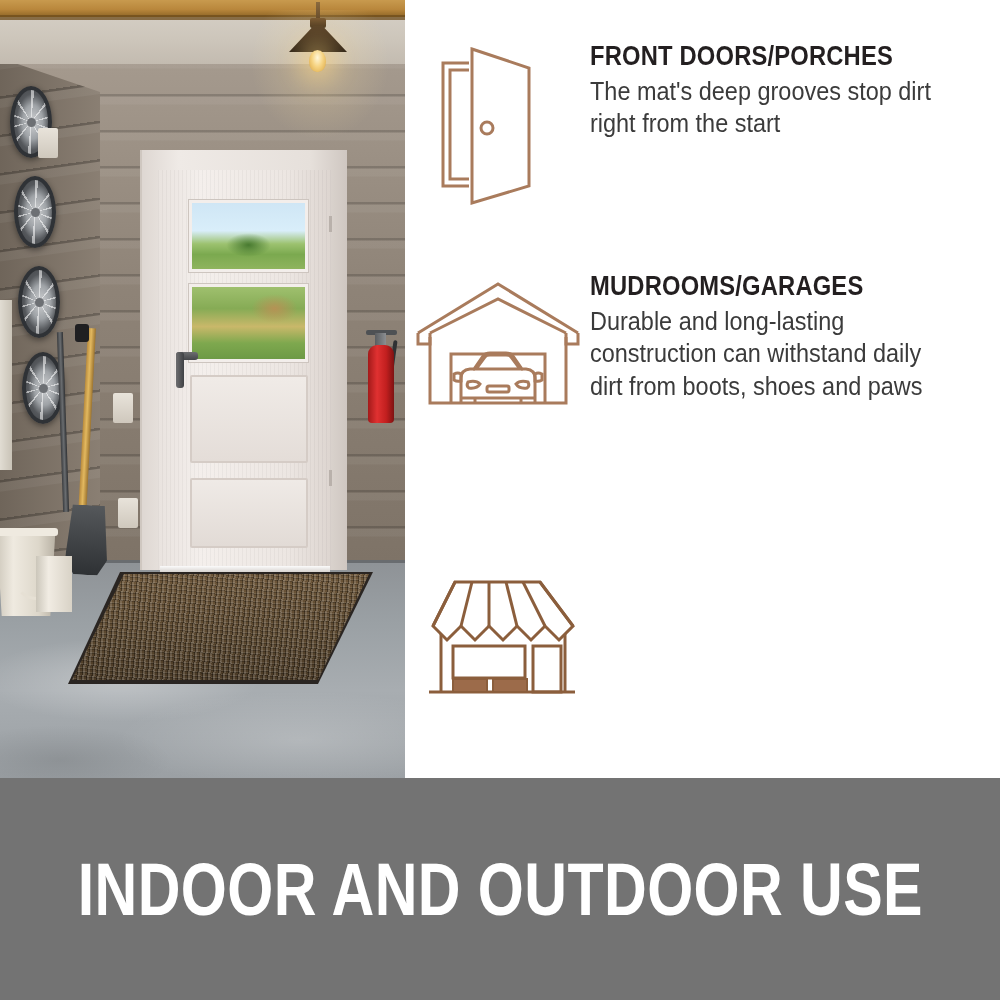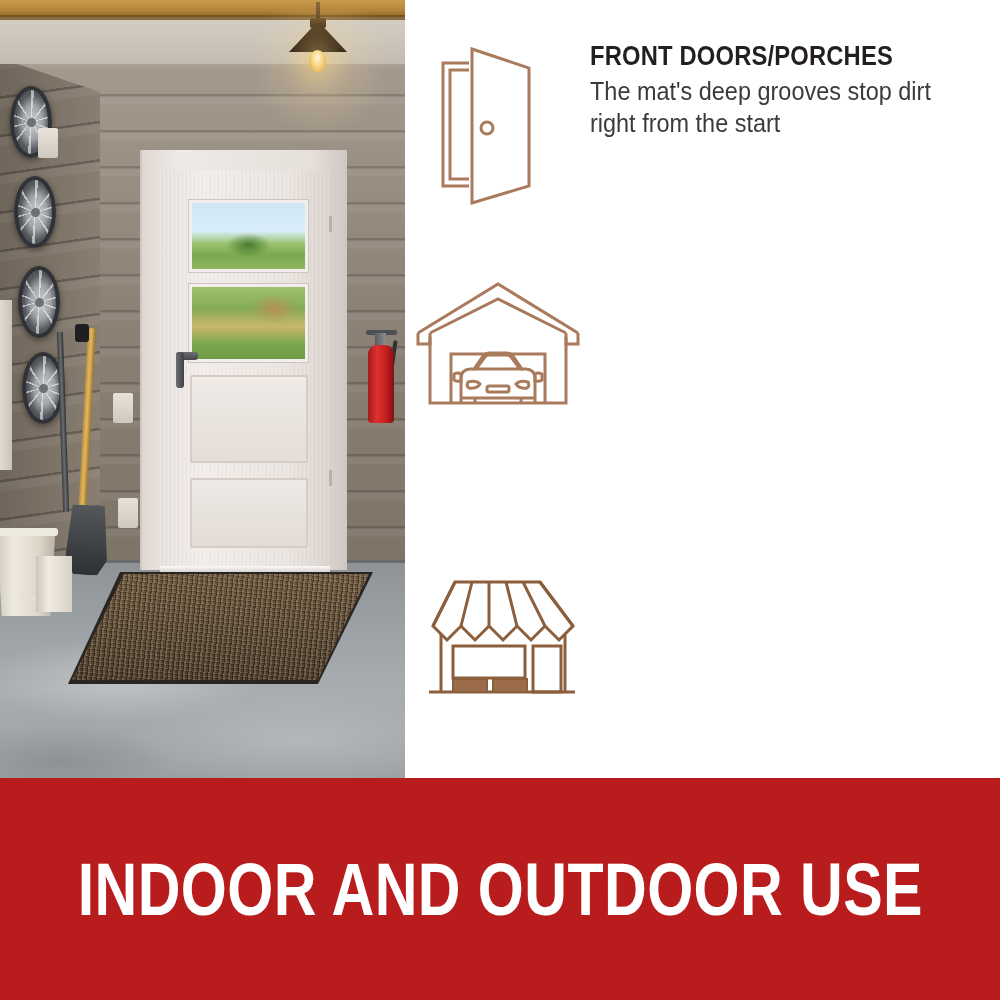--- a/index.html
+++ b/index.html
@@ -298,21 +298,21 @@
     color:#3b3b3b;
     transform:scaleX(.92); transform-origin:left top;
   }
   .f1 { top:42px; }
   .f2 { top:272px; }
   .f3 { top:570px; }
 
   
   .banner {
     position:absolute; left:0; top:778px; width:1000px; height:222px;
-    background:#b91c1c; display:flex; align-items:center; justify-content:center;text-align:right;
+    background:#737373; display:flex; align-items:center; justify-content:center;text-align:right;
   }
   .banner-text {
     color:#ffffff; font-family:"Liberation Sans", sans-serif;
     font-weight:700; font-size:74px; letter-spacing:.5px;
     transform:scaleX(.8); transform-origin:center;
     white-space:nowrap;
   }
 </style>
 </head>
 <body>
@@ -442,20 +442,24 @@
               <rect x="74" y="110" width="22" height="6" rx="2"></rect>
 
               <path d="M48 122 L48 127"></path>
               <path d="M62 122 L62 127"></path>
               <path d="M108 122 L108 127"></path>
               <path d="M122 122 L122 127"></path>
               <path d="M48 122 L122 122"></path>
             </g>
           </svg>
         </div>
+        <div class="feat-text">
+          <div class="feat-title">MUDROOMS/GARAGES</div>
+          <div class="feat-desc">Durable and long-lasting construction can withstand daily dirt from boots, shoes and paws</div>
+        </div>
       </div>
 
       <div class="feature f3">
         <div class="feat-icon">
           <svg width="165" height="130" viewBox="0 0 165 130">
             <g fill="none" stroke="#8b5e3c" stroke-width="3" stroke-linejoin="miter">
 
               <path d="M40 8 L125 8 L158 52
                        L144 66 L130 52
                        L116 66 L102 52

